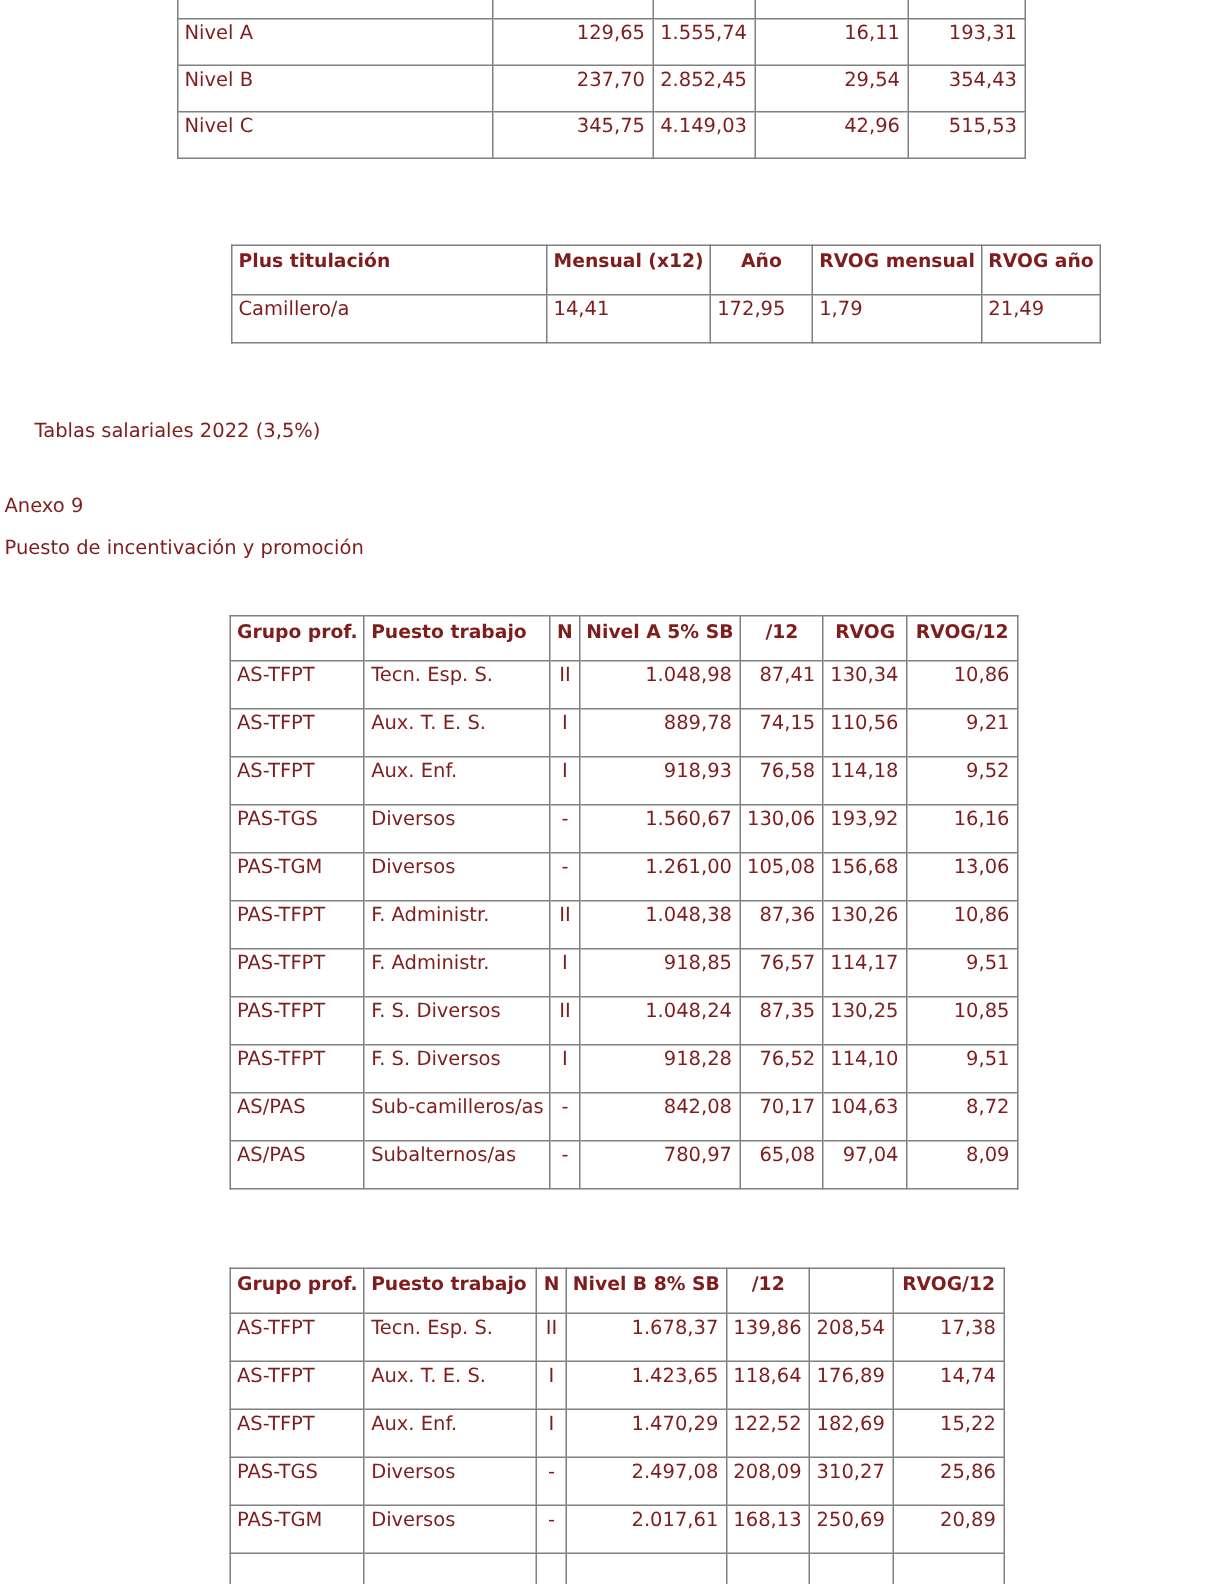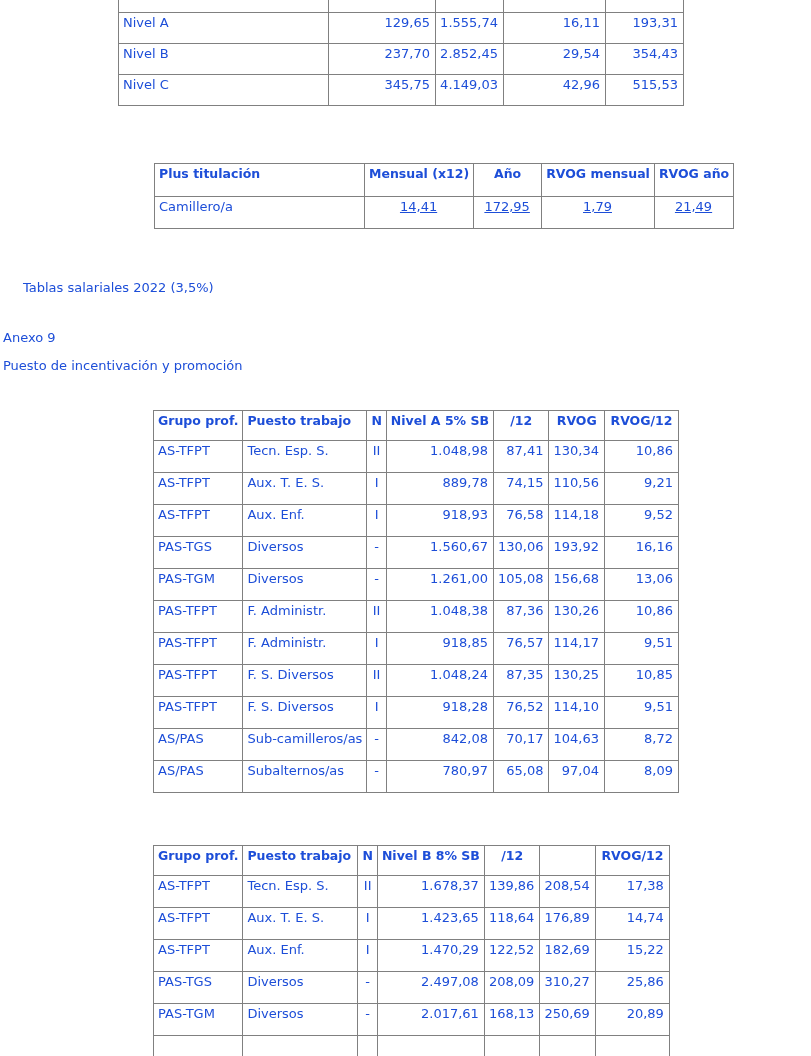--- a/index.html
+++ b/index.html
@@ -4,21 +4,21 @@
 <style>
   html, body { margin: 0; padding: 0; background: #ffffff; }
   .page {
     position: relative;
     width: 811px;
     height: 1056px;
     overflow: hidden;
     background: #ffffff;
     font-family: "DejaVu Sans", "Liberation Sans", sans-serif;
     font-size: 13px;
-    color: #1d4ed8;
+    color: #7f1d1d;
   }
   table.tbl {
     position: absolute;
     border-collapse: collapse;
     table-layout: fixed;
     font-size: 13px;
   }
   table.tbl td, table.tbl th {
     border: 1px solid #808080;
     vertical-align: top;
@@ -38,21 +38,21 @@
   .t12 col.c5 { width: 78px; }
   .t1 { left: 118px; top: -16px; }
   .t1 tbody.data-rows tr { height: 31px; }
   .t1 tr.cut-row { height: 28px; }
   .t1 td:nth-child(n+2) { text-align: right; padding-right: 5px; }
 
   .t2 { left: 118px; top: 163px; margin-left: 36px; }
   .t2 thead tr { height: 33px; }
   .t2 tbody tr { height: 32px; }
   .t2 thead th:nth-child(n+2) { text-align: center; }
-  .t2 td:nth-child(n+2) { text-align: center; padding-right: 5px; text-decoration: underline; }
+  .t2 td:nth-child(n+2) { text-align: left; padding-right: 5px; }
 
   
   .t34 col.g1 { width: 86px; }
   .t34 col.g2 { width: 115px; }
   .t34 col.g3 { width: 18px; }
   .t34 col.g4 { width: 107px; }
   .t34 col.g5 { width: 46px; }
   .t34 col.g6 { width: 48px; }
   .t34 col.g7 { width: 74px; }
   .t34 thead tr { height: 30px; }

